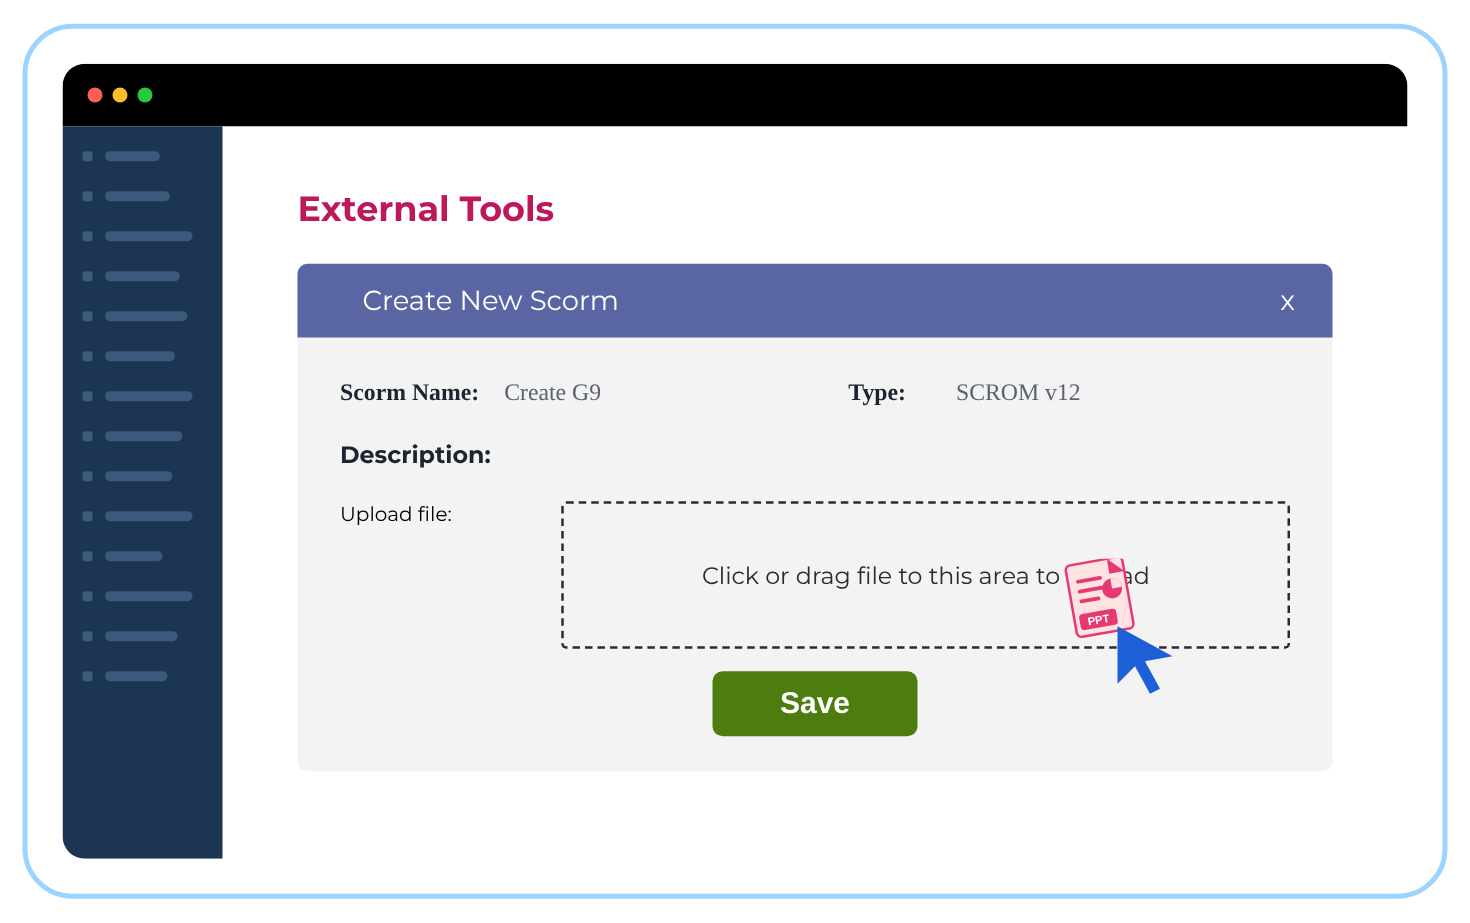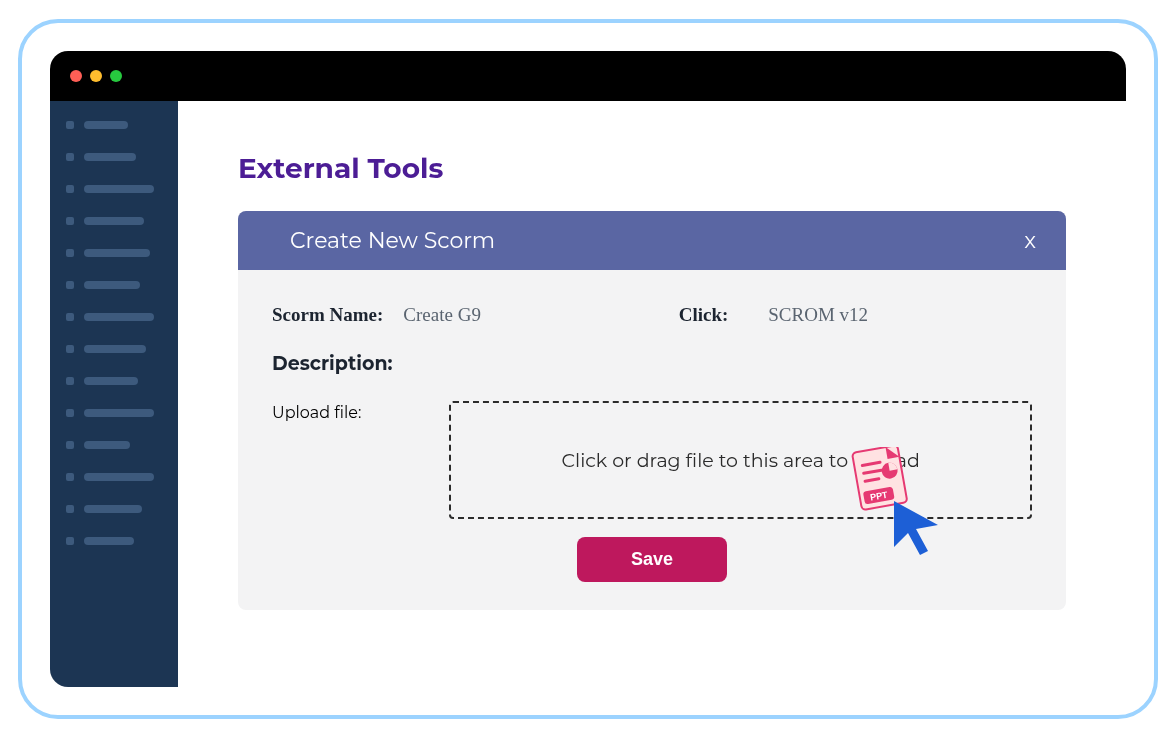--- a/index.html
+++ b/index.html
@@ -70,21 +70,21 @@
     flex: 1;
   }
   .content {
     flex: 1;
     padding: 50px 60px 30px 60px;
     position: relative;
   }
   .page-title {
     font-size: 28px;
     font-weight: 700;
-    color: #4c1d95;
+    color: #be185d;
     margin-bottom: 26px;
   }
   .modal {
     background: #f3f3f4;
     border-radius: 8px;
     overflow: visible;
     position: relative;
   }
   .modal-header {
     background: #5a66a3;
@@ -145,25 +145,25 @@
     justify-content: center;
     font-size: 19px;
     color: #2b2b2b;
     position: relative;
   }
   .save-row {
     display: flex;
     justify-content: center;
   }
   .save-btn {
-    background: #be185d;
+    background: #4d7c0f;
     color: #fff;
     border: none;
     border-radius: 8px;
-    font-size: 18px;
+    font-size: 24px;
     font-weight: 700;
     padding: 12px 54px;
     cursor: pointer;
   }
   .drag-graphic {
     position: absolute;
     right: 76px;
     bottom: -40px;
     width: 120px;
     height: 110px;
@@ -249,21 +249,21 @@
             <div class="close-x">x</div>
           </div>
           <div class="modal-body">
 
             <div class="row row-top">
               <div class="pair-left">
                 <span class="label">Scorm Name:</span>
                 <span class="value">Create G9</span>
               </div>
               <div class="pair-right">
-                <span class="label">Click:</span>
+                <span class="label">Type:</span>
                 <span class="value">SCROM v12</span>
               </div>
             </div>
 
             <div class="row">
               <span class="label">Description:</span>
             </div>
 
             <div class="upload-row">
               <span class="label" style="padding-top:2px">Upload file:</span>

